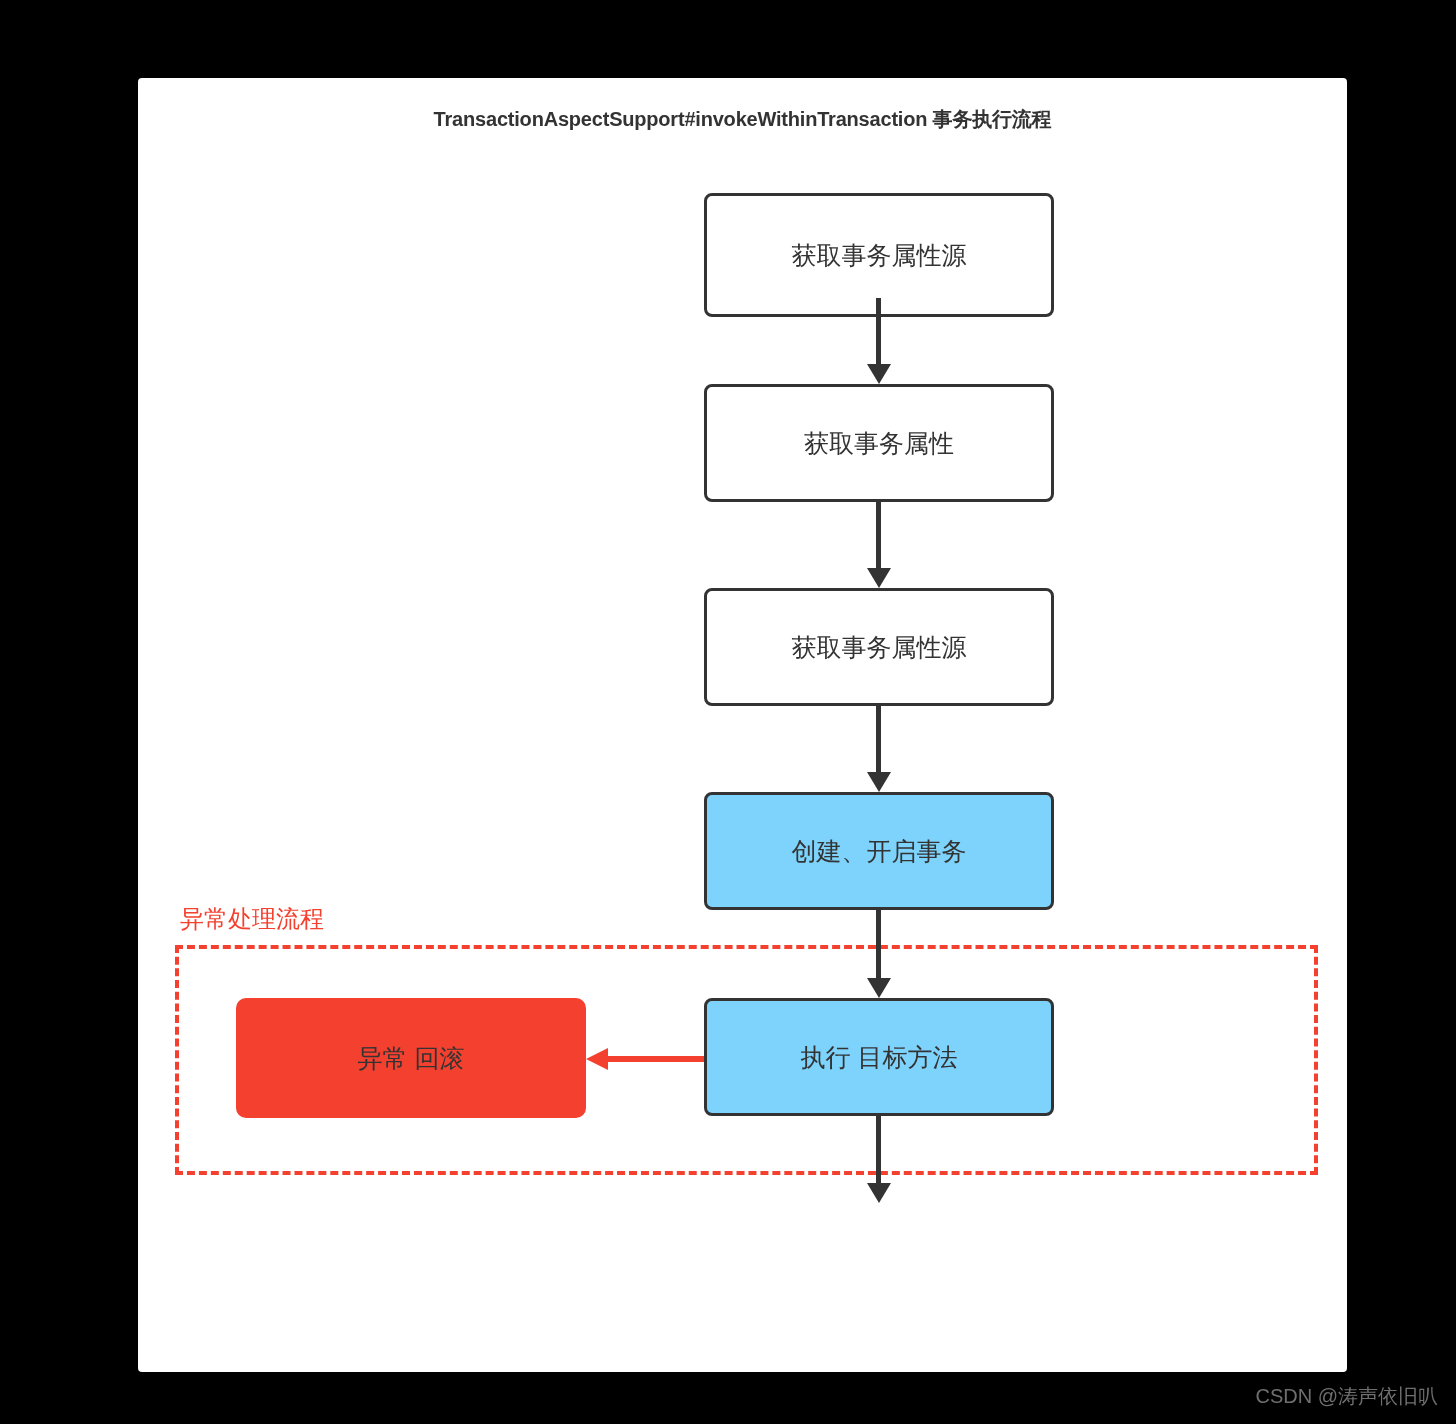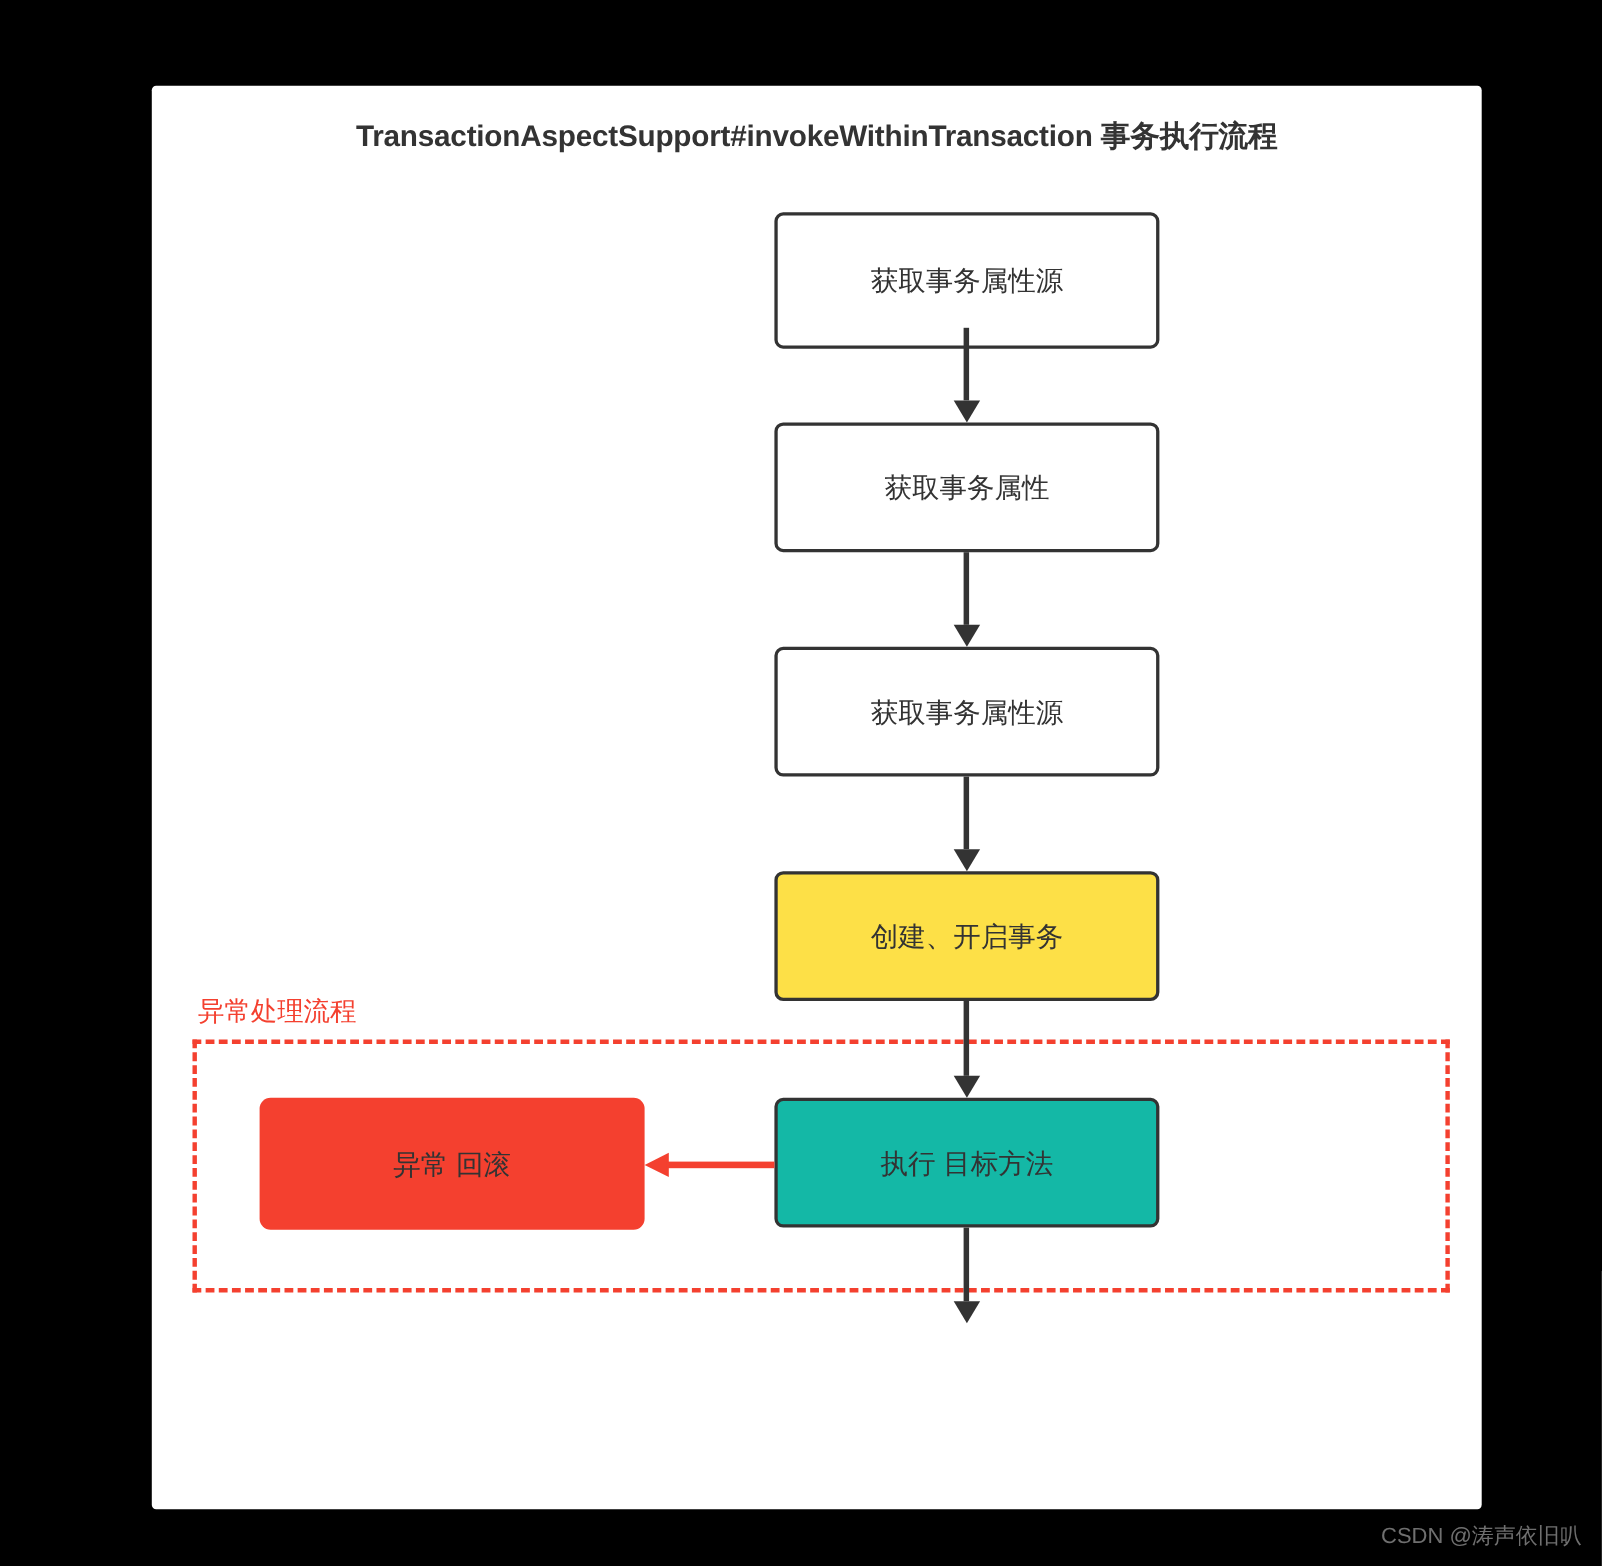--- a/index.html
+++ b/index.html
@@ -26,43 +26,43 @@
     border-radius: 4px;
   }
 
   
   #diagram-title {
     position: absolute;
     left: 0;
     top: 28px;
     width: 100%;
     text-align: center;
-    font-size: 27px;
+    font-size: 20px;
     font-weight: bold;
     color: #333333;
     letter-spacing: -0.2px;
     white-space: nowrap;
   }
 
   
   .node {
     position: absolute;
     box-sizing: border-box;
     border: 3px solid #333333;
     border-radius: 8px;
     display: flex;
     align-items: center;
     justify-content: center;
     font-size: 25px;
     color: #333333;
     background: #ffffff;
   }
   .node.plain   { background: #ffffff; }
-  .node.orange  { background: #fde047; }
-  .node.yellow  { background: #14b8a6; }
+  .node.orange  { background: #7dd3fc; }
+  .node.yellow  { background: #7dd3fc; }
   .node.red     { background: #F4402F; border: none; border-radius: 10px; }
 
   
   .v-arrow {
     position: absolute;
     width: 24px;
   }
   .v-arrow .shaft {
     position: absolute;
     left: 9px;

